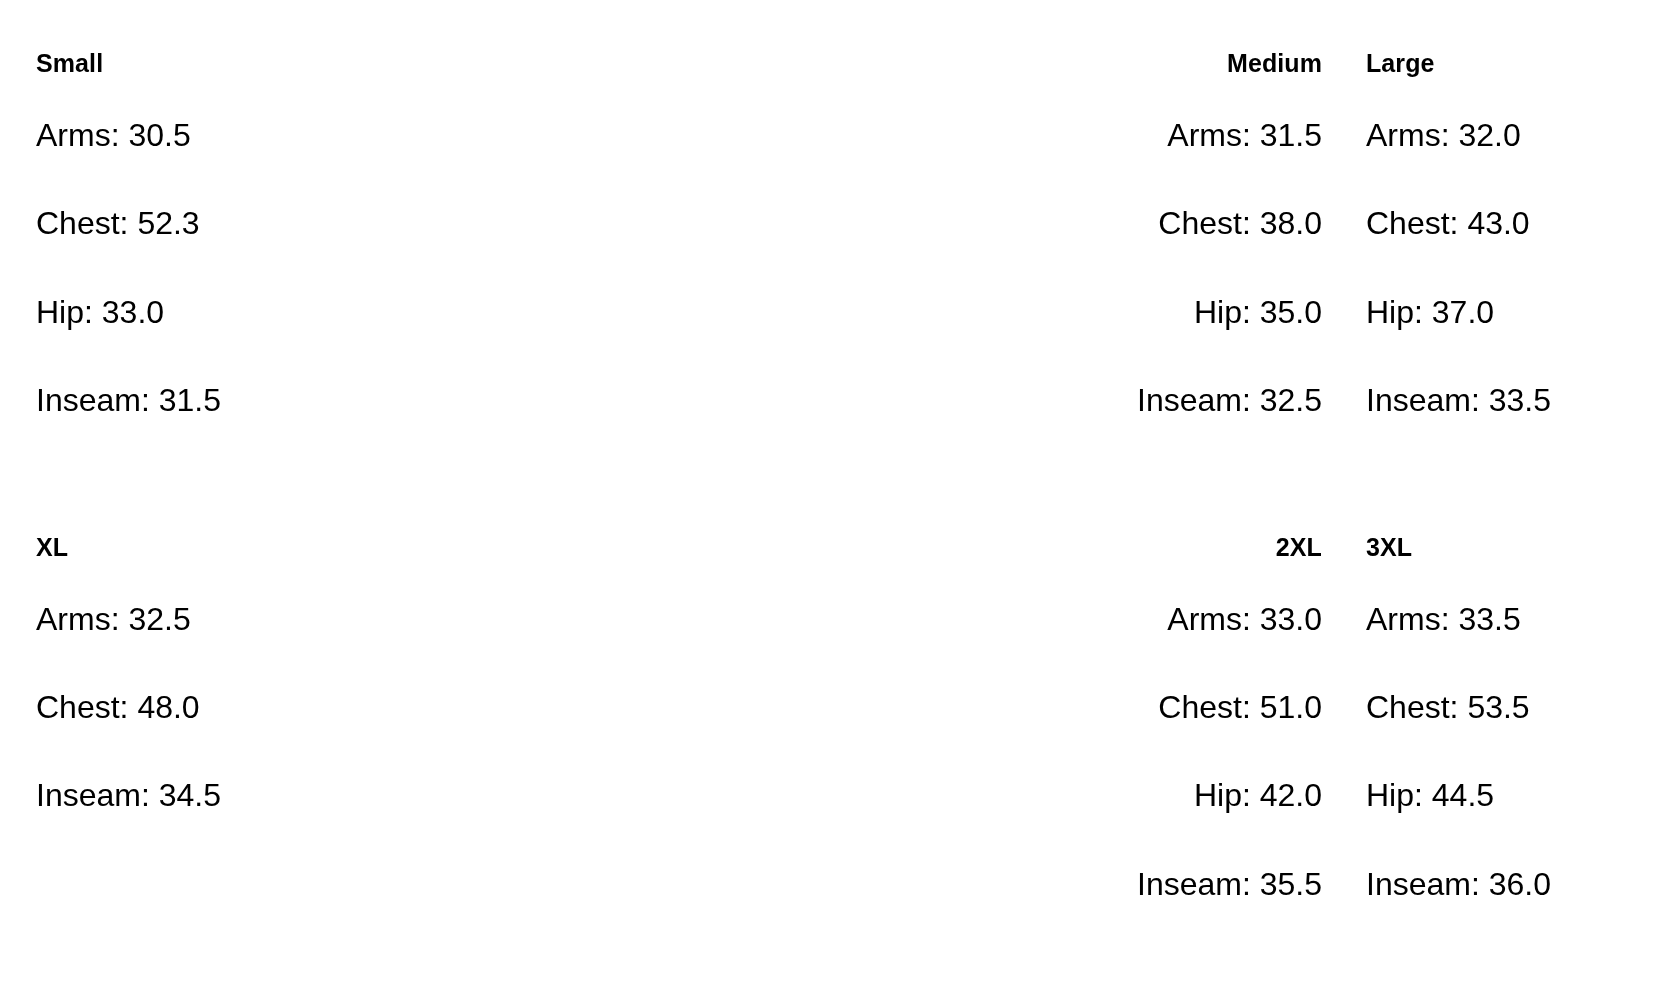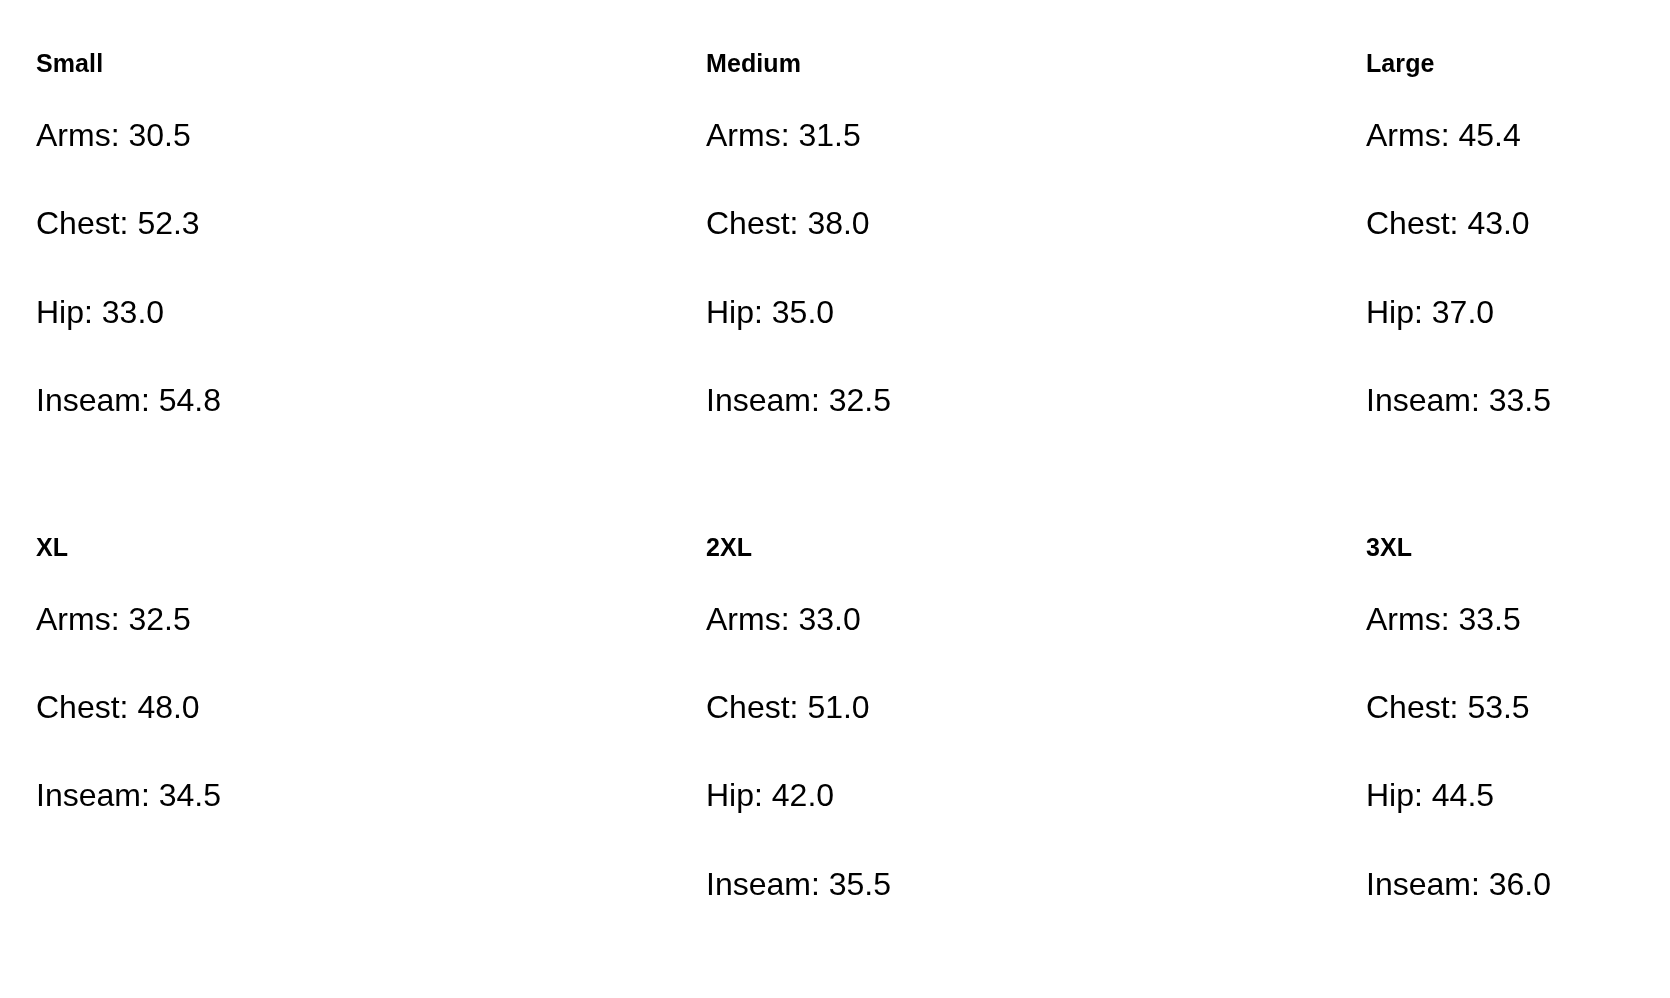--- a/index.html
+++ b/index.html
@@ -33,21 +33,21 @@
 
   .size-row-1 { margin-bottom: 112px; }
 
   .size-group {
     width: 660px;
     padding-left: 44px;
     box-sizing: border-box;
   }
 
   .size-group.col-1 { width: 662px; padding-left: 36px; }
-  .size-group.col-2 { width: 660px; }
+  .size-group.col-2 { width: 660px; text-align: right; }
   .size-group.col-3 { width: 348px; }
 
   .size-title {
     font-size: 25px;
     font-weight: bold;
     line-height: 1.2;
     color: #000000;
     margin: 0 0 38px 0;
     letter-spacing: 0.1px;
   }
@@ -77,38 +77,38 @@
 <div id="size-chart">
 
   <div class="size-row size-row-1">
 
     <div class="size-group col-1">
       <div class="size-title">Small</div>
       <ul class="measure-list">
         <li class="measure-item">Arms: 30.5</li>
         <li class="measure-item">Chest: 52.3</li>
         <li class="measure-item">Hip: 33.0</li>
-        <li class="measure-item">Inseam: 54.8</li>
+        <li class="measure-item">Inseam: 31.5</li>
       </ul>
     </div>
 
     <div class="size-group col-2">
       <div class="size-title">Medium</div>
       <ul class="measure-list">
         <li class="measure-item">Arms: 31.5</li>
         <li class="measure-item">Chest: 38.0</li>
         <li class="measure-item">Hip: 35.0</li>
         <li class="measure-item">Inseam: 32.5</li>
       </ul>
     </div>
 
     <div class="size-group col-3">
       <div class="size-title">Large</div>
       <ul class="measure-list">
-        <li class="measure-item">Arms: 45.4</li>
+        <li class="measure-item">Arms: 32.0</li>
         <li class="measure-item">Chest: 43.0</li>
         <li class="measure-item">Hip: 37.0</li>
         <li class="measure-item">Inseam: 33.5</li>
       </ul>
     </div>
 
   </div>
 
   <div class="size-row size-row-2">
 

